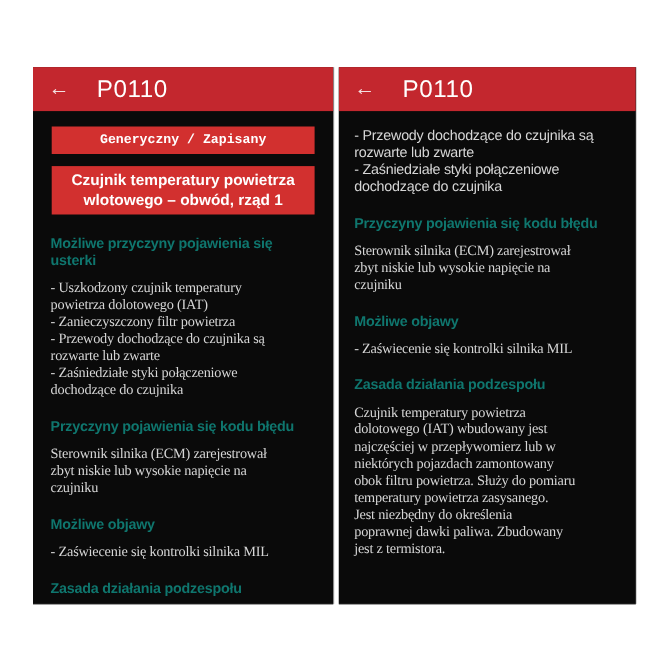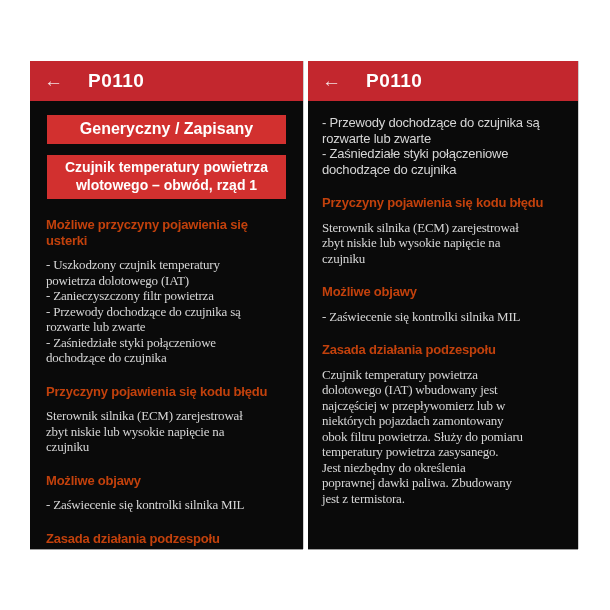--- a/index.html
+++ b/index.html
@@ -34,24 +34,24 @@
   }
   .back-btn {
     width: 26px;
     font-size: 19px;
     line-height: 40px;
     color: #f3dfe0;
     cursor: pointer;
     flex: 0 0 auto;
   }
   .appbar-title {
-    font-size: 19px;
+    font-size: 22px;
     letter-spacing: 0.5px;
     margin-left: 18px;
-    font-weight: 700;
+    font-weight: 400;
     color: #ffffff;
   }
 
   .panel-body {
     padding: 12px 16px 0 16px;
     color: #d6d6d6;
     font-size: 13px;
     line-height: 15.5px;
     letter-spacing: -0.2px;
   }
@@ -64,34 +64,35 @@
     background: #d2302f;
     color: #ffffff;
     border: none;
     text-align: center;
     font-family: inherit;
     font-weight: bold;
     cursor: pointer;
     white-space: pre-line;
   }
   .chip.type-chip {
-    font-size: 16px;
+    font-size: 12px;
     padding: 5px 4px 6px 4px;
     margin-top: 2px;
+    font-family: Liberation Mono, monospace;
   }
   .chip.title-chip {
     font-size: 14px;
     line-height: 18px;
     padding: 3px 4px 5px 4px;
     margin-top: 11px;
   }
 
   .section-heading {
     font-weight: bold;
-    color: #c2410c;
+    color: #0f766e;
     margin: 18px 0 9px 0;
     white-space: pre-line;
   }
   .section-body {
     margin: 0;
     white-space: pre-line;
     font-family: Liberation Serif, serif;
   }
   .intro-text {
     margin: 2px 0 0 0;

